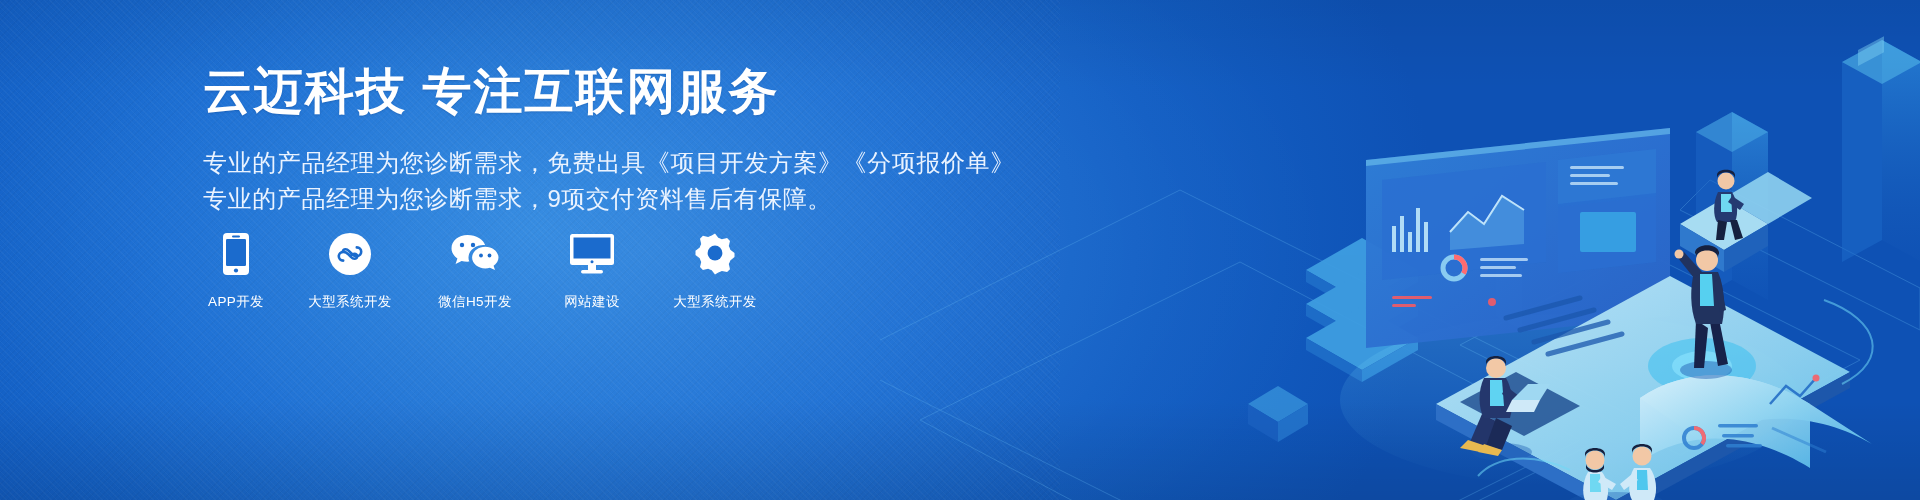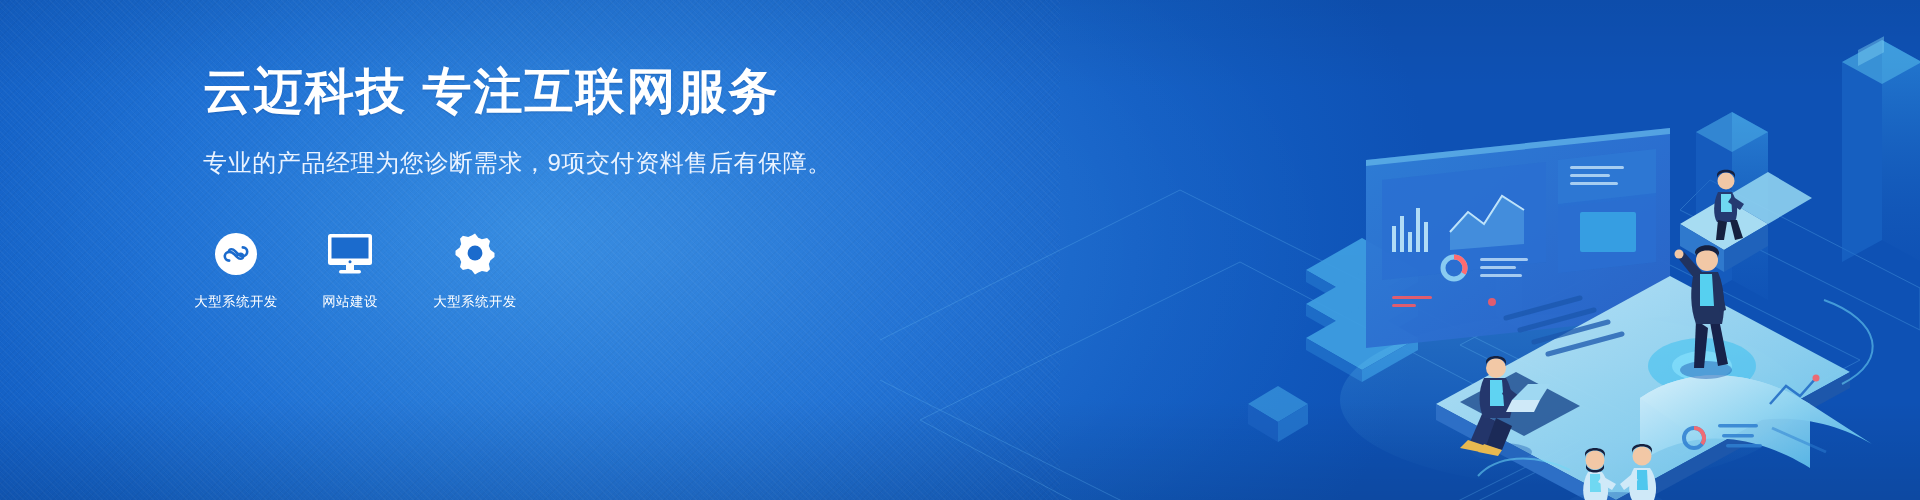--- a/index.html
+++ b/index.html
@@ -315,38 +315,63 @@
       </g>
       <g fill="url(#dots)" opacity=".5">
         <rect x="906" y="40" width="44" height="96" transform="skewY(30)"></rect>
       </g>
     </svg>
   </div>
 
   <div class="copy">
     <h1 class="headline">云迈科技 专注互联网服务</h1>
     <p class="sub">
+      <span class="l1">专业的产品经理为您诊断需求，免费出具《项目开发方案》《分项报价单》</span>
       <span class="l2">专业的产品经理为您诊断需求，9项交付资料售后有保障。</span>
     </p>
   </div>
 
   <div class="services">
 
+    <div class="svc">
+      <span class="svc-ico">
+        <svg width="26" height="42" viewBox="0 0 26 42">
+          <rect x="0" y="0" width="26" height="42" rx="4" ry="4"></rect>
+          <rect x="3" y="6" width="20" height="27" rx="1.2" fill="#1b6bcd"></rect>
+          <rect x="9" y="2.4" width="8" height="2.2" rx="1.1" fill="#1b6bcd"></rect>
+          <circle cx="13" cy="37.5" r="2.1" fill="#1b6bcd"></circle>
+        </svg>
+      </span>
+      <span class="svc-lb">APP开发</span>
+    </div>
 
     <div class="svc">
       <span class="svc-ico">
         <svg width="42" height="42" viewBox="0 0 42 42">
           <circle cx="21" cy="21" r="21"></circle>
           <path d="M14.2 27.6c-2.6 0-4.4-1.9-4.4-4.3 0-2.6 2-4.4 4.6-4.4 2.2 0 3.6 1 5.2 2.6l2.3 2.4c1.3 1.3 2.2 1.9 3.5 1.9 1.6 0 2.7-1 2.7-2.5s-1.1-2.5-2.7-2.5c-1.3 0-2.2.6-3.5 1.9" fill="none" stroke="#1b6bcd" stroke-width="2.6" stroke-linecap="round"></path>
           <path d="M27.8 14.4c2.6 0 4.4 1.9 4.4 4.3 0 2.6-2 4.4-4.6 4.4-2.2 0-3.6-1-5.2-2.6l-2.3-2.4c-1.3-1.3-2.2-1.9-3.5-1.9-1.6 0-2.7 1-2.7 2.5" fill="none" stroke="#1b6bcd" stroke-width="2.6" stroke-linecap="round"></path>
         </svg>
       </span>
       <span class="svc-lb">大型系统开发</span>
     </div>
 
+    <div class="svc">
+      <span class="svc-ico">
+        <svg width="50" height="42" viewBox="0 0 50 42">
+          <path d="M17.5 2C8.6 2 1.5 7.9 1.5 15.2c0 4.1 2.3 7.8 5.9 10.2L5.6 31l6-3.1c1.8.5 3.8.8 5.9.8.6 0 1.2 0 1.8-.1-.5-1.2-.8-2.5-.8-3.9 0-7 6.8-12.6 15.2-12.6.5 0 1 0 1.5.1C33.5 6.6 26.3 2 17.5 2z"></path>
+          <circle cx="12" cy="12" r="2.2" fill="#1b6bcd"></circle>
+          <circle cx="23" cy="12" r="2.2" fill="#1b6bcd"></circle>
+          <path d="M48.5 24.6c0-6-5.9-10.9-13.2-10.9s-13.2 4.9-13.2 10.9c0 6 5.9 10.9 13.2 10.9 1.6 0 3.2-.2 4.6-.7L45 37l-1.4-4.2c3-2 4.9-5 4.9-8.2z"></path>
+          <circle cx="31" cy="22.5" r="1.9" fill="#1b6bcd"></circle>
+          <circle cx="39.5" cy="22.5" r="1.9" fill="#1b6bcd"></circle>
+        </svg>
+      </span>
+      <span class="svc-lb">微信H5开发</span>
+    </div>
 
     <div class="svc">
       <span class="svc-ico">
         <svg width="44" height="40" viewBox="0 0 44 40">
           <rect x="0" y="0" width="44" height="31" rx="2.5"></rect>
           <rect x="3.5" y="3.5" width="37" height="21" fill="#1b6bcd"></rect>
           <circle cx="22" cy="27.8" r="1.5" fill="#1b6bcd"></circle>
           <rect x="18" y="31" width="8" height="5"></rect>
           <rect x="11" y="36" width="22" height="3.5" rx="1.7"></rect>
         </svg>

